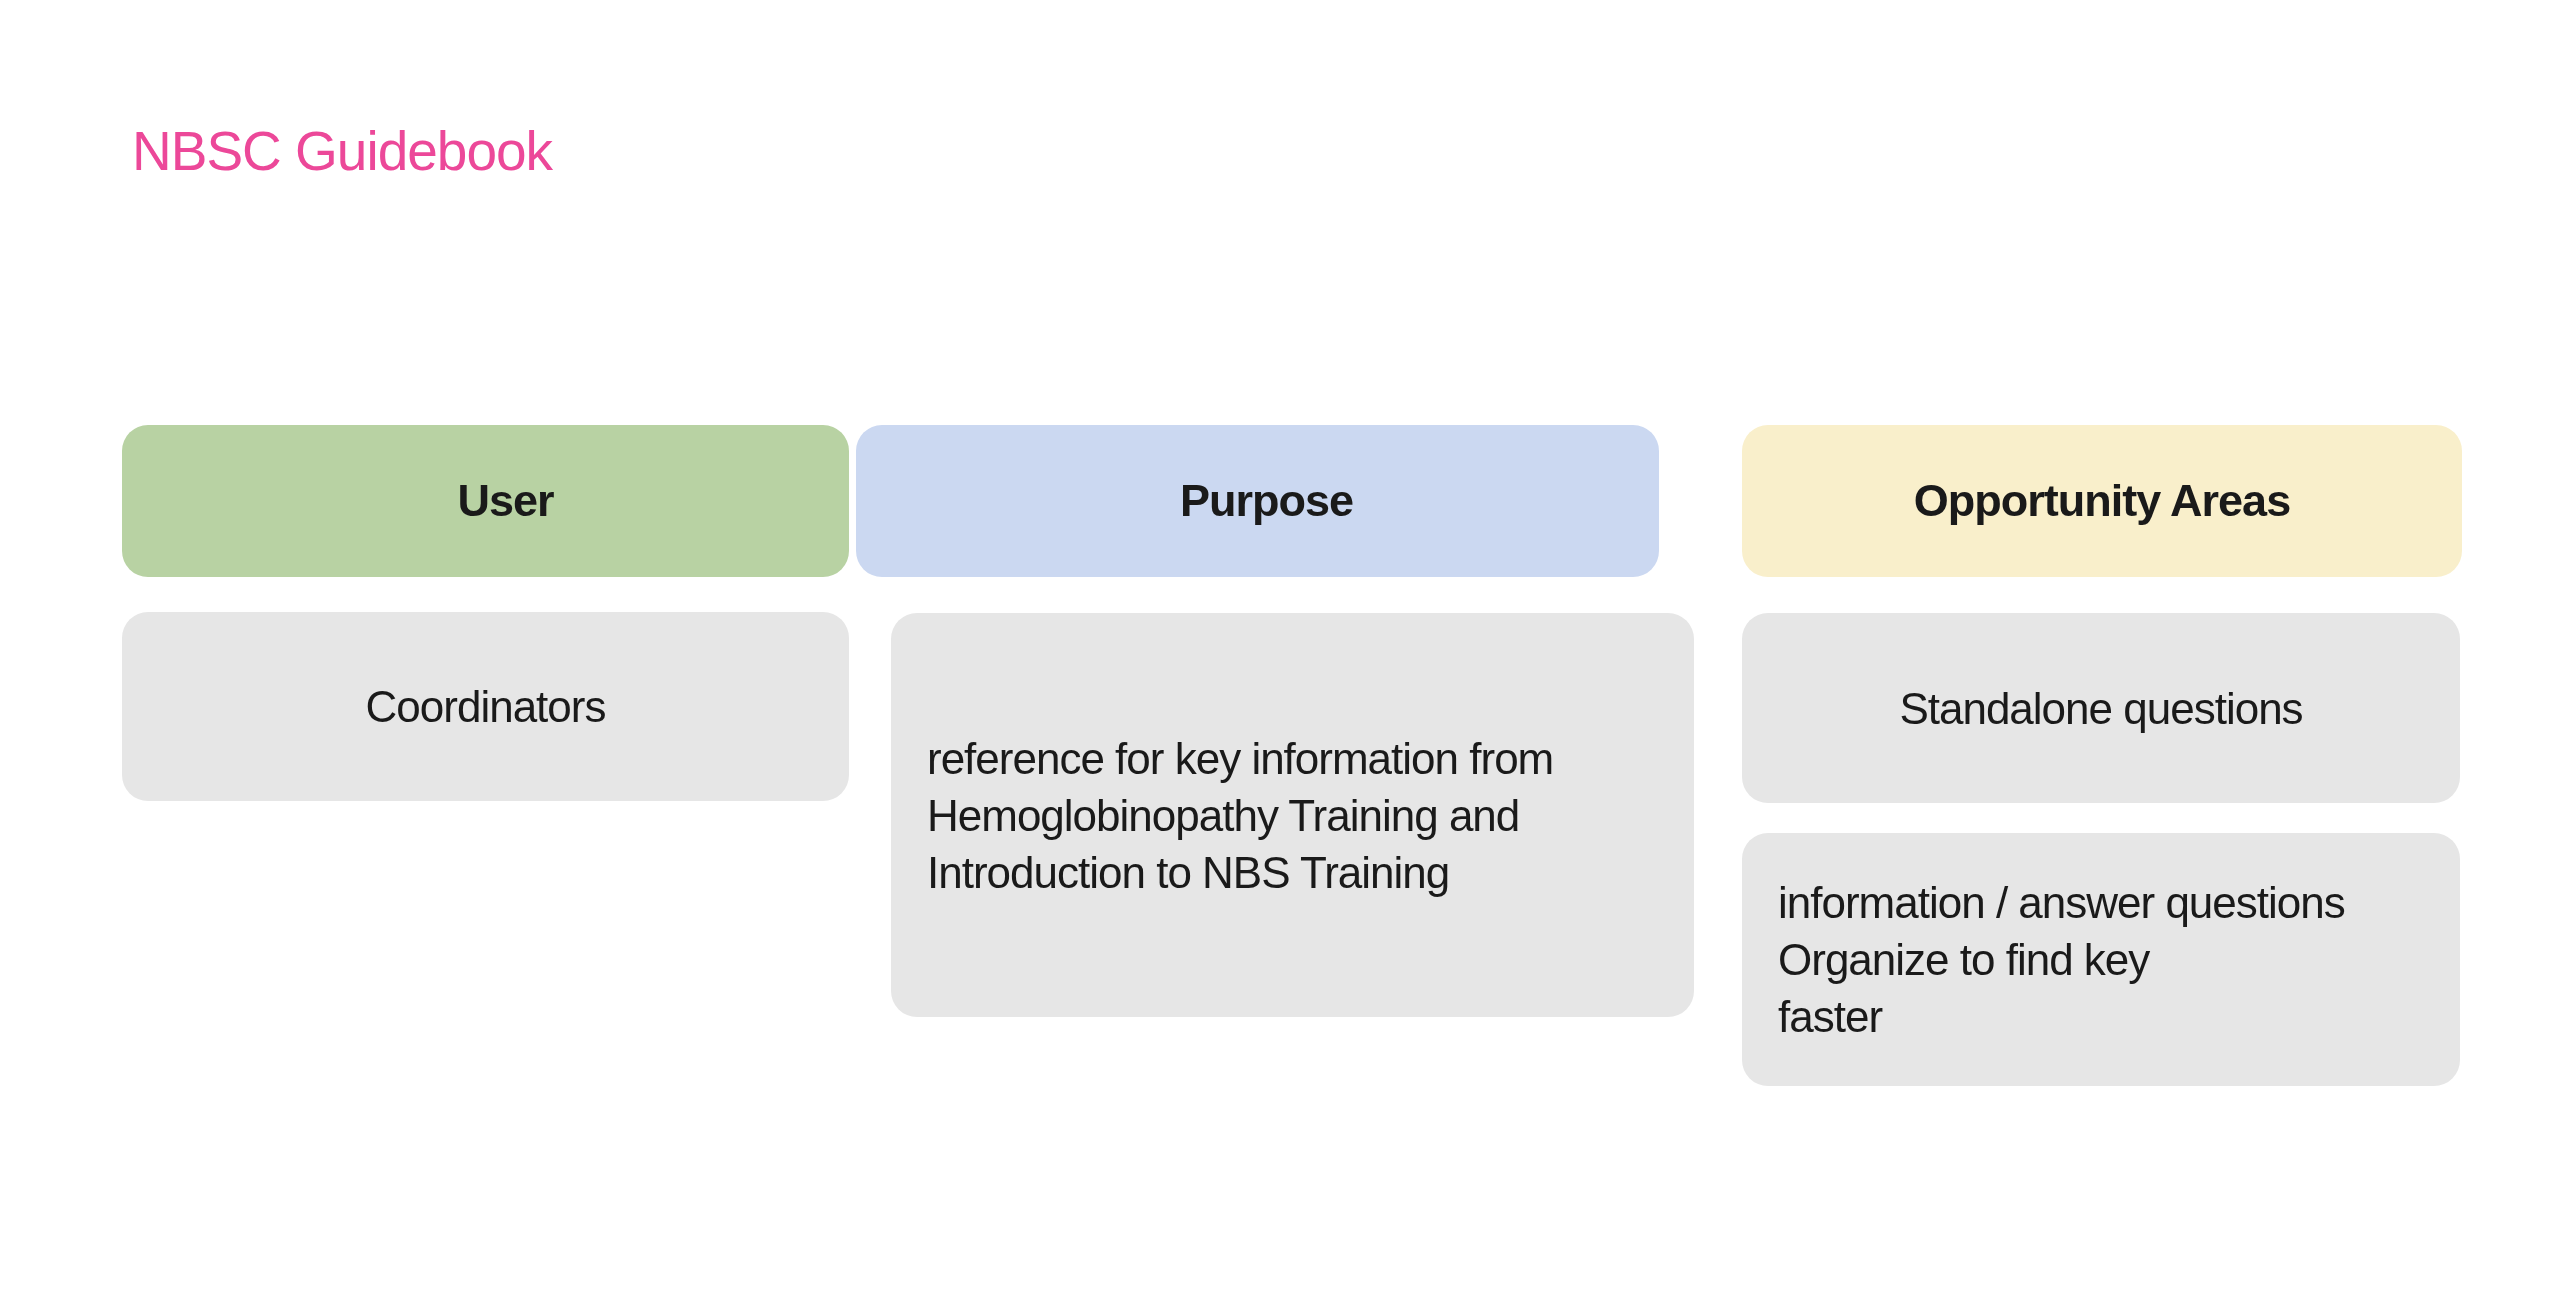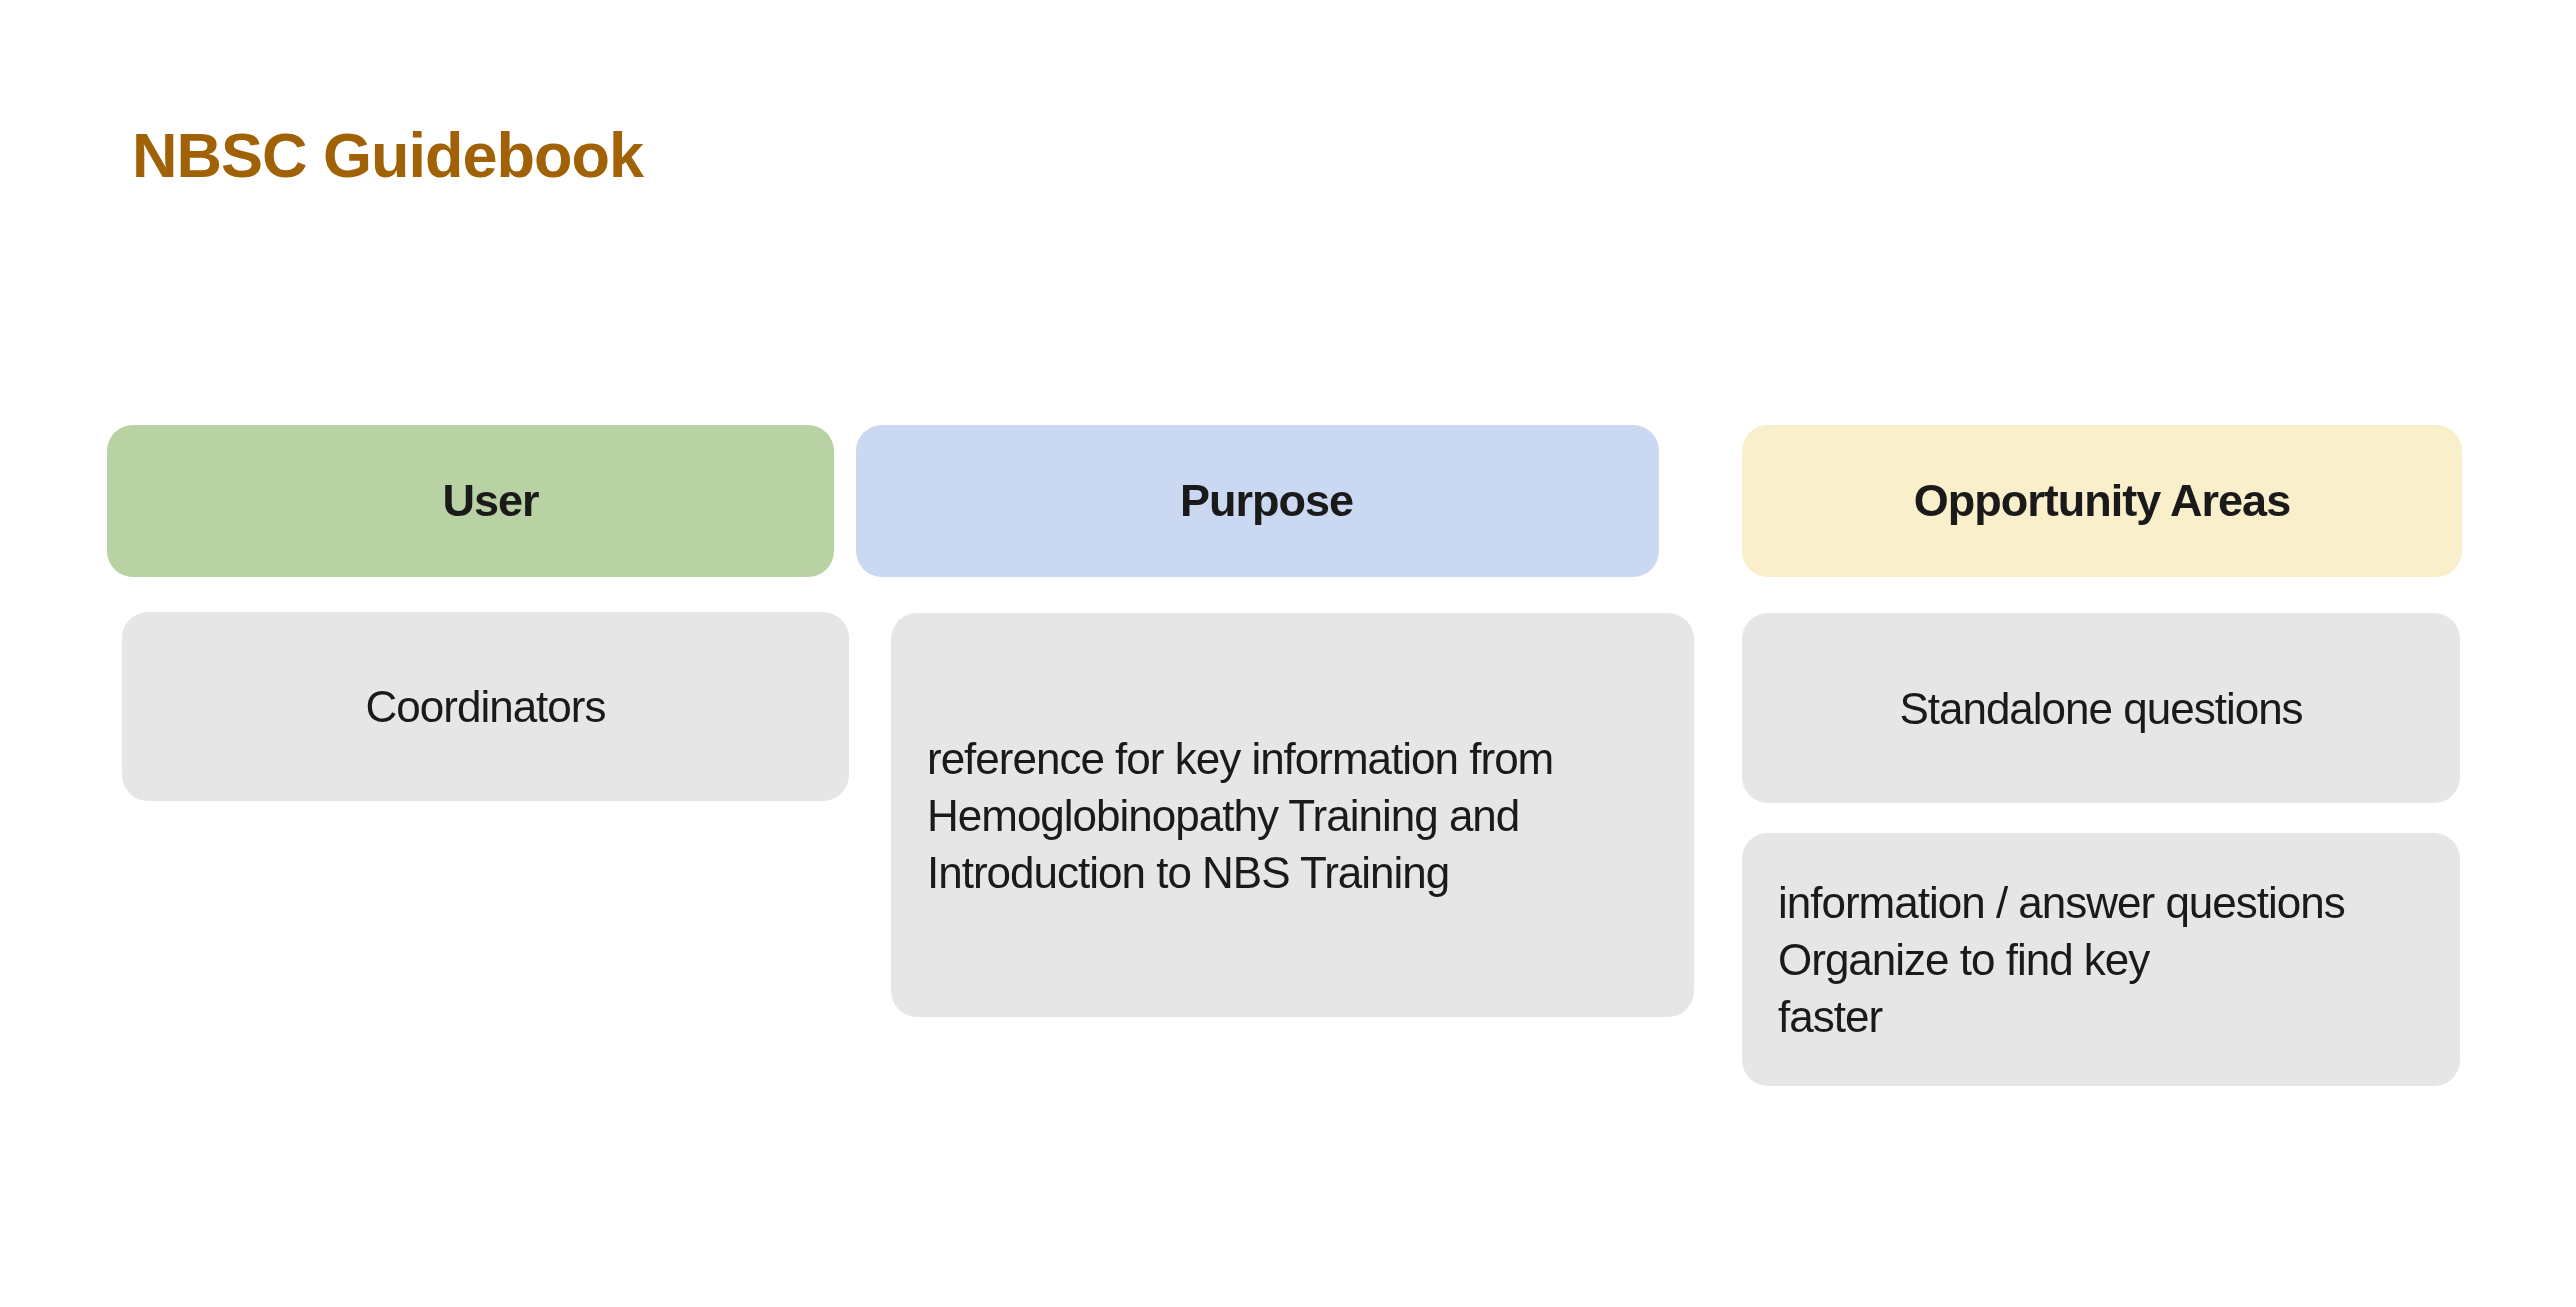--- a/index.html
+++ b/index.html
@@ -13,25 +13,25 @@
     height: 1308px;
     background: #ffffff;
     overflow: hidden;
     font-family: "Liberation Sans", "DejaVu Sans", sans-serif;
     color: var(--text, #1a1a1a);
   }
   .page-title {
     position: absolute;
     left: 132px;
     top: 124px;
-    font-size: 63px;
-    font-weight: 700;
+    font-size: 55px;
+    font-weight: 400;
     letter-spacing: -1px;
     line-height: 1;
-    color: #a16207;
+    color: #ec4899;
     white-space: nowrap;
   }
   .box {
     position: absolute;
     border-radius: 26px;
     display: flex;
     align-items: center;
     justify-content: center;
     box-sizing: border-box;
   }
@@ -54,21 +54,21 @@
   .left-text {
     flex-direction: column;
     align-items: flex-start;
     justify-content: center;
     padding: 0 36px;
     text-align: left;
   }
   .line { white-space: nowrap; }
 
   
-  .col-user-header      { left: 107px;  width: 727px; background: var(--user-header-bg, #b8d2a3); padding-left: 40px; }
+  .col-user-header      { left: 122px;  width: 727px; background: var(--user-header-bg, #b8d2a3); padding-left: 40px; }
   .col-user-content     { left: 122px;  width: 727px; top: 612px; height: 189px; }
   .col-purpose-header   { left: 856px;  width: 803px; background: var(--purpose-header-bg, #cbd8f1); padding-left: 18px; }
   .col-purpose-content  { left: 891px;  width: 803px; top: 613px; height: 404px; }
   .col-opp-header       { left: 1742px; width: 720px; background: var(--opportunity-header-bg, #f9efcb); }
   .col-opp-content-1    { left: 1742px; width: 718px; top: 613px; height: 190px; }
   .col-opp-content-2    { left: 1742px; width: 718px; top: 833px; height: 253px; }
 
   .squiggle {
     text-decoration-line: underline;
     text-decoration-style: wavy;

